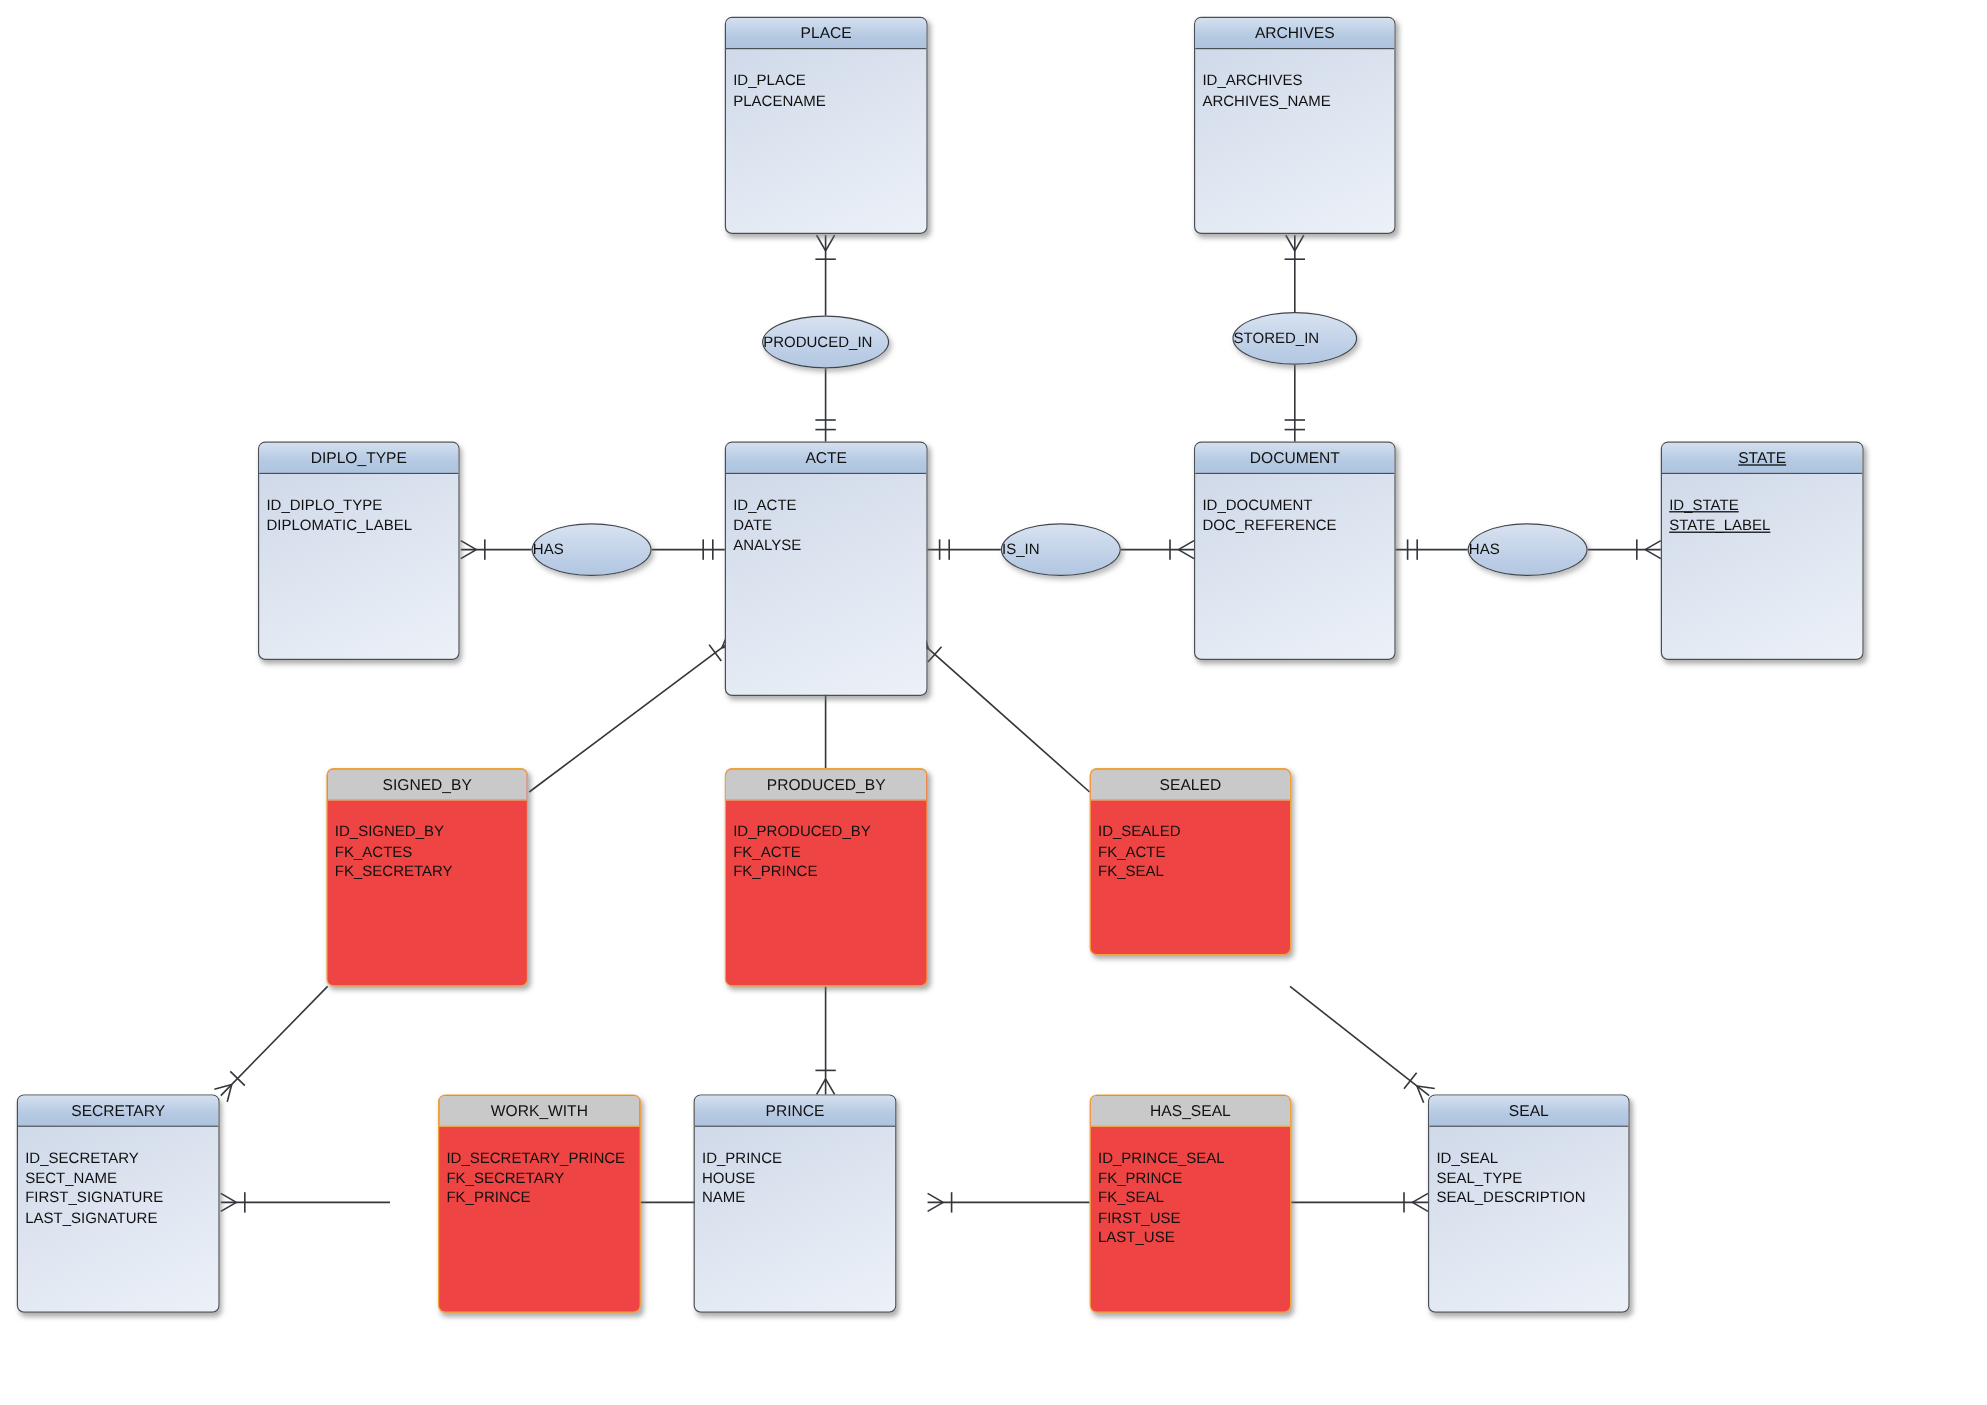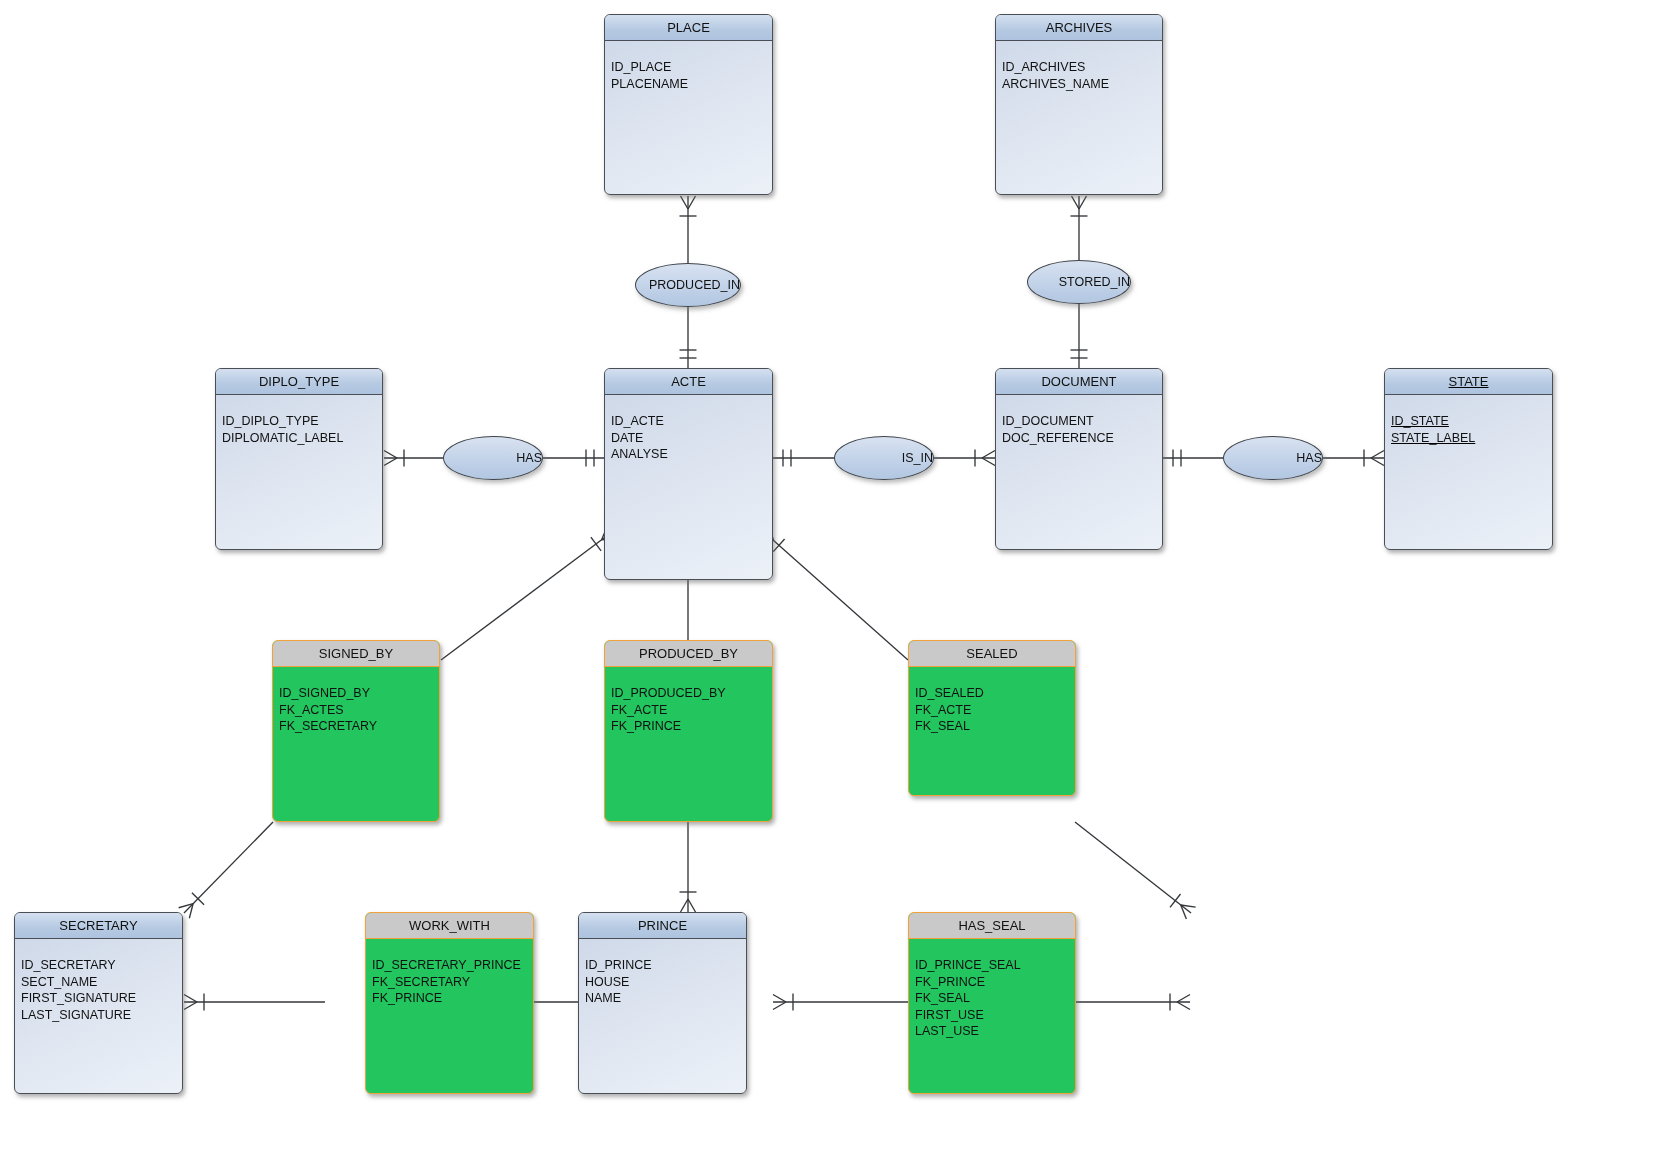--- a/index.html
+++ b/index.html
@@ -31,36 +31,36 @@
     white-space:nowrap;
   }
   .node .body{
     padding:18px 6px;
     font-size:12.5px;
     line-height:16.5px;
     color:#111;
   }
   .node.assoc{
     border-color:#f2a23a;
-    background:#22c55e;
+    background:#ef4444;
   }
   .node.assoc .title{
     background:#c9c9c9;
     border-bottom:1.6px solid #f2a23a;
   }
   .rel{
     position:absolute;
     z-index:2;
     border:1.6px solid #3f444a;
     border-radius:50%;
     background:linear-gradient(180deg,#d8e2f1 0%,#bccee6 70%,#b3c7e2 100%);
     box-shadow:2px 3px 4px rgba(120,120,120,.5);
     display:flex;
     align-items:center;
-    justify-content:flex-end;
+    justify-content:flex-start;
     font-size:12.5px;
     color:#111;
     box-sizing:border-box;
     white-space:nowrap;
   }
 </style>
 </head>
 <body>
 
 <div id="diagram-canvas" style="width: 1656px; height: 1171px; border-radius: 29px;">
@@ -276,20 +276,28 @@
     <div class="node assoc" style="left: 908px; top: 912px; width: 168px; height: 182px;">
       <div class="title">HAS_SEAL</div>
       <div class="body">
         <div>ID_PRINCE_SEAL</div>
         <div>FK_PRINCE</div>
         <div>FK_SEAL</div>
         <div>FIRST_USE</div>
         <div>LAST_USE</div>
       </div>
     </div>
+    <div class="node" style="left: 1190px; top: 912px; width: 168px; height: 182px;">
+      <div class="title">SEAL</div>
+      <div class="body">
+        <div>ID_SEAL</div>
+        <div>SEAL_TYPE</div>
+        <div>SEAL_DESCRIPTION</div>
+      </div>
+    </div>
     <div class="rel" style="left: 635px; top: 263px; width: 106px; height: 44px;">
       <span>PRODUCED_IN</span>
     </div>
     <div class="rel" style="left: 1027px; top: 260px; width: 104px; height: 44px;">
       <span>STORED_IN</span>
     </div>
     <div class="rel" style="left: 443px; top: 436px; width: 100px; height: 44px;">
       <span>HAS</span>
     </div>
     <div class="rel" style="left: 834px; top: 436px; width: 100px; height: 44px;">

